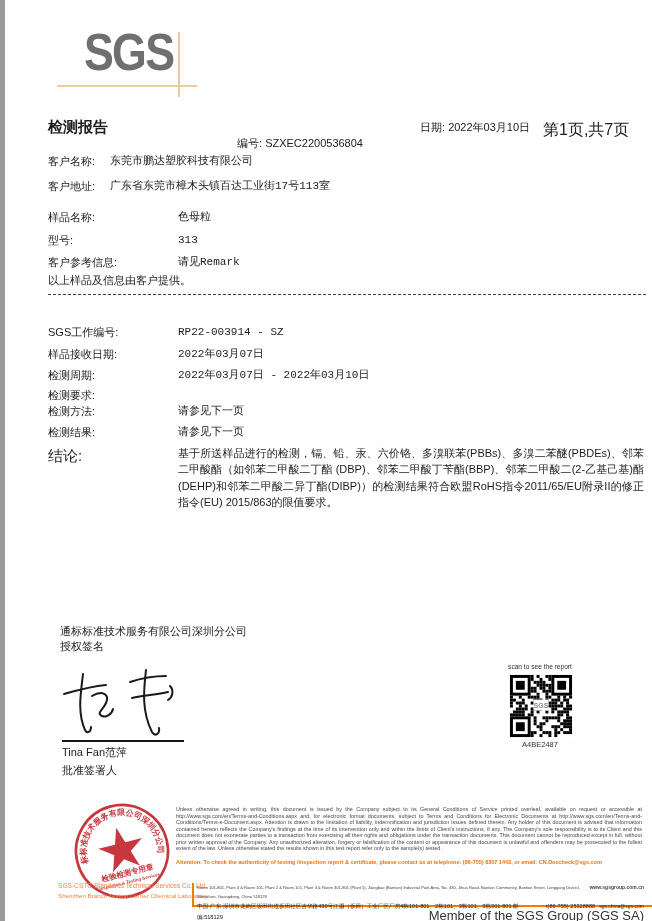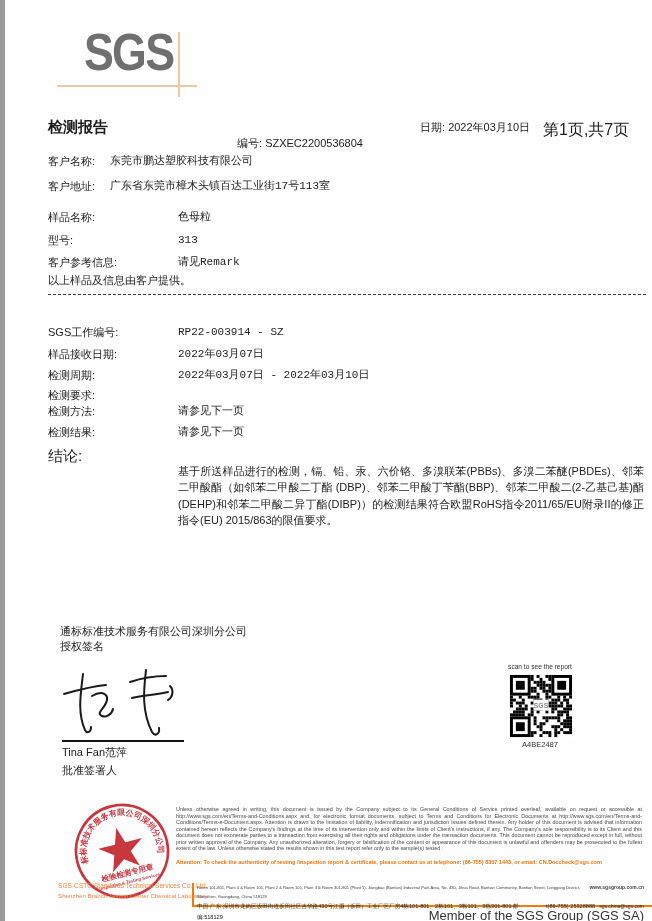--- a/index.html
+++ b/index.html
@@ -18,21 +18,21 @@
   .dateBlk{position:absolute;left:372px;top:2px;font-size:11px;}
   .pageBlk{position:absolute;left:495px;top:2px;font-size:16px;}
   
   .row{position:absolute;left:48px;width:596px;display:flex;font-size:11px;line-height:14px;}
   .lbl1{flex:0 0 62px;}
   .lbl2{flex:0 0 130px;}
   .val{flex:1;font-family:Liberation Mono, monospace;}
   .note{position:absolute;left:48px;font-size:15px;}
   .dash{position:absolute;left:48px;width:598px;border-top:1px dashed #3f3f3f;}
   .concl{position:absolute;left:178px;top:445px;width:466px;font-size:11px;line-height:16.4px;
-         text-align:justify;margin-top:18px;}
+         text-align:justify;}
   
   .sigCompany{position:absolute;left:60px;top:624px;font-size:11px;line-height:15px;}
   .sigSvg{position:absolute;left:58px;top:664px;}
   .sigLine{position:absolute;left:62px;top:740px;width:122px;height:2px;background:#141414;}
   .sigName{position:absolute;left:62px;top:745px;font-size:11px;}
   .sigRole{position:absolute;left:62px;top:763px;font-size:11px;}
   
   .qrCaption{position:absolute;left:500px;top:663px;width:80px;font-size:6.6px;text-align:center;color:#333;}
   .qrBox{position:absolute;left:507px;top:672px;width:68px;height:68px;}
   .qrCode{position:absolute;left:500px;top:740px;width:80px;font-size:7.5px;text-align:center;color:#333;}

